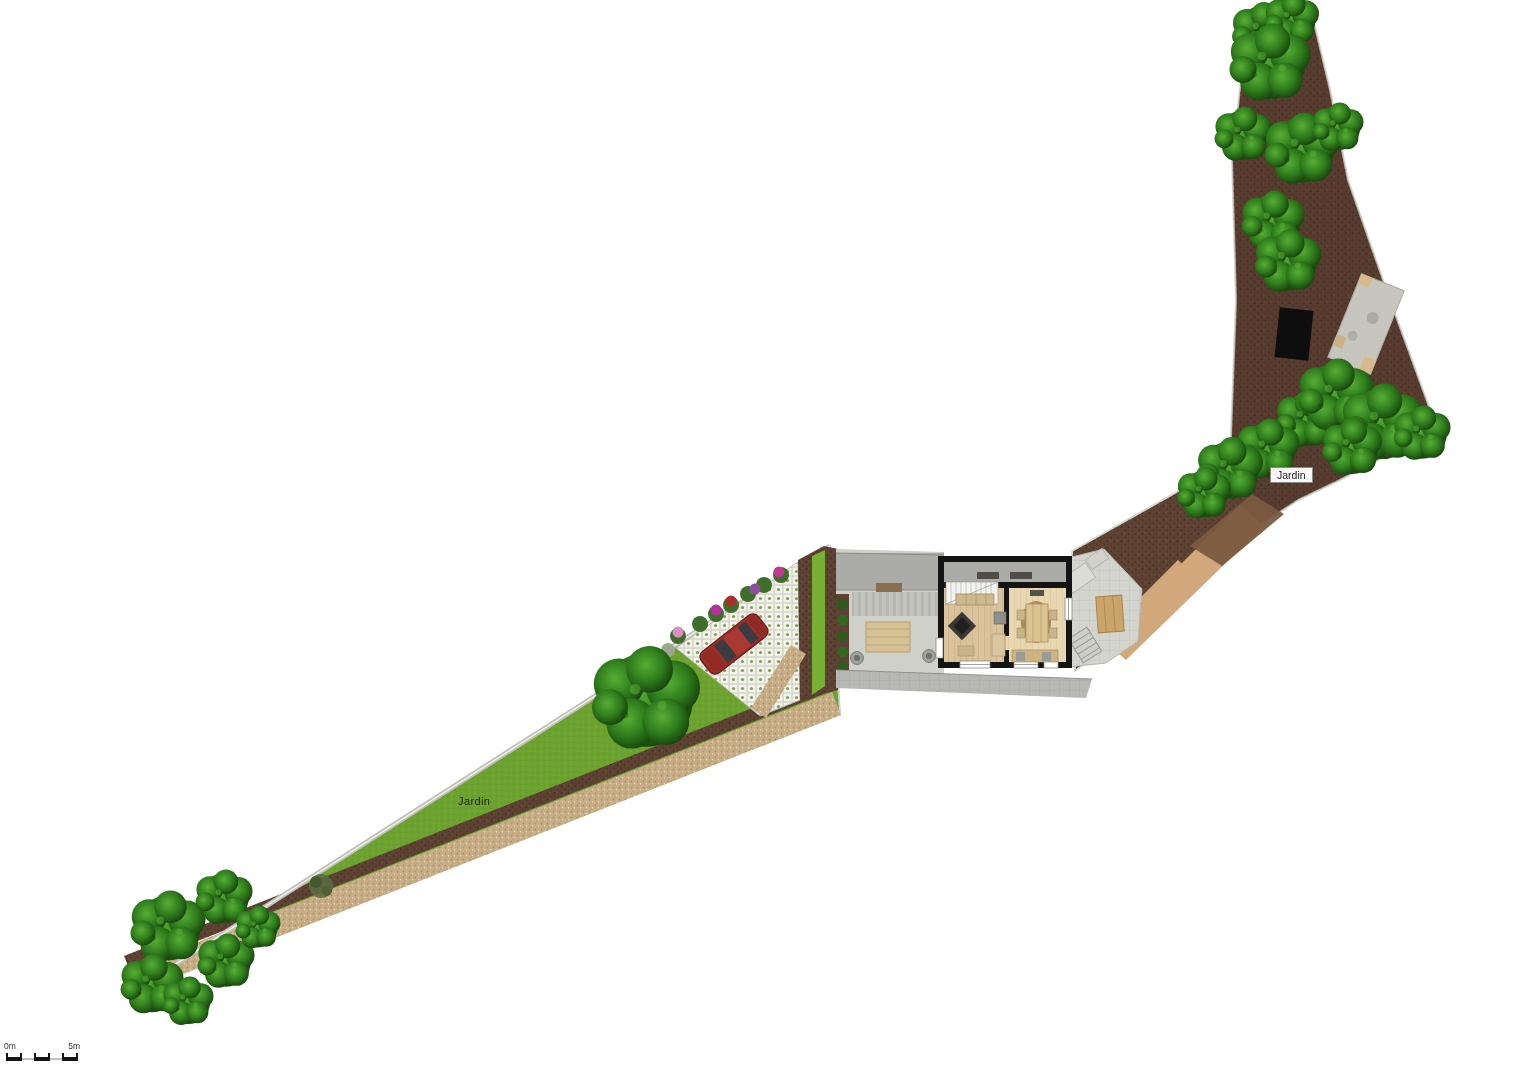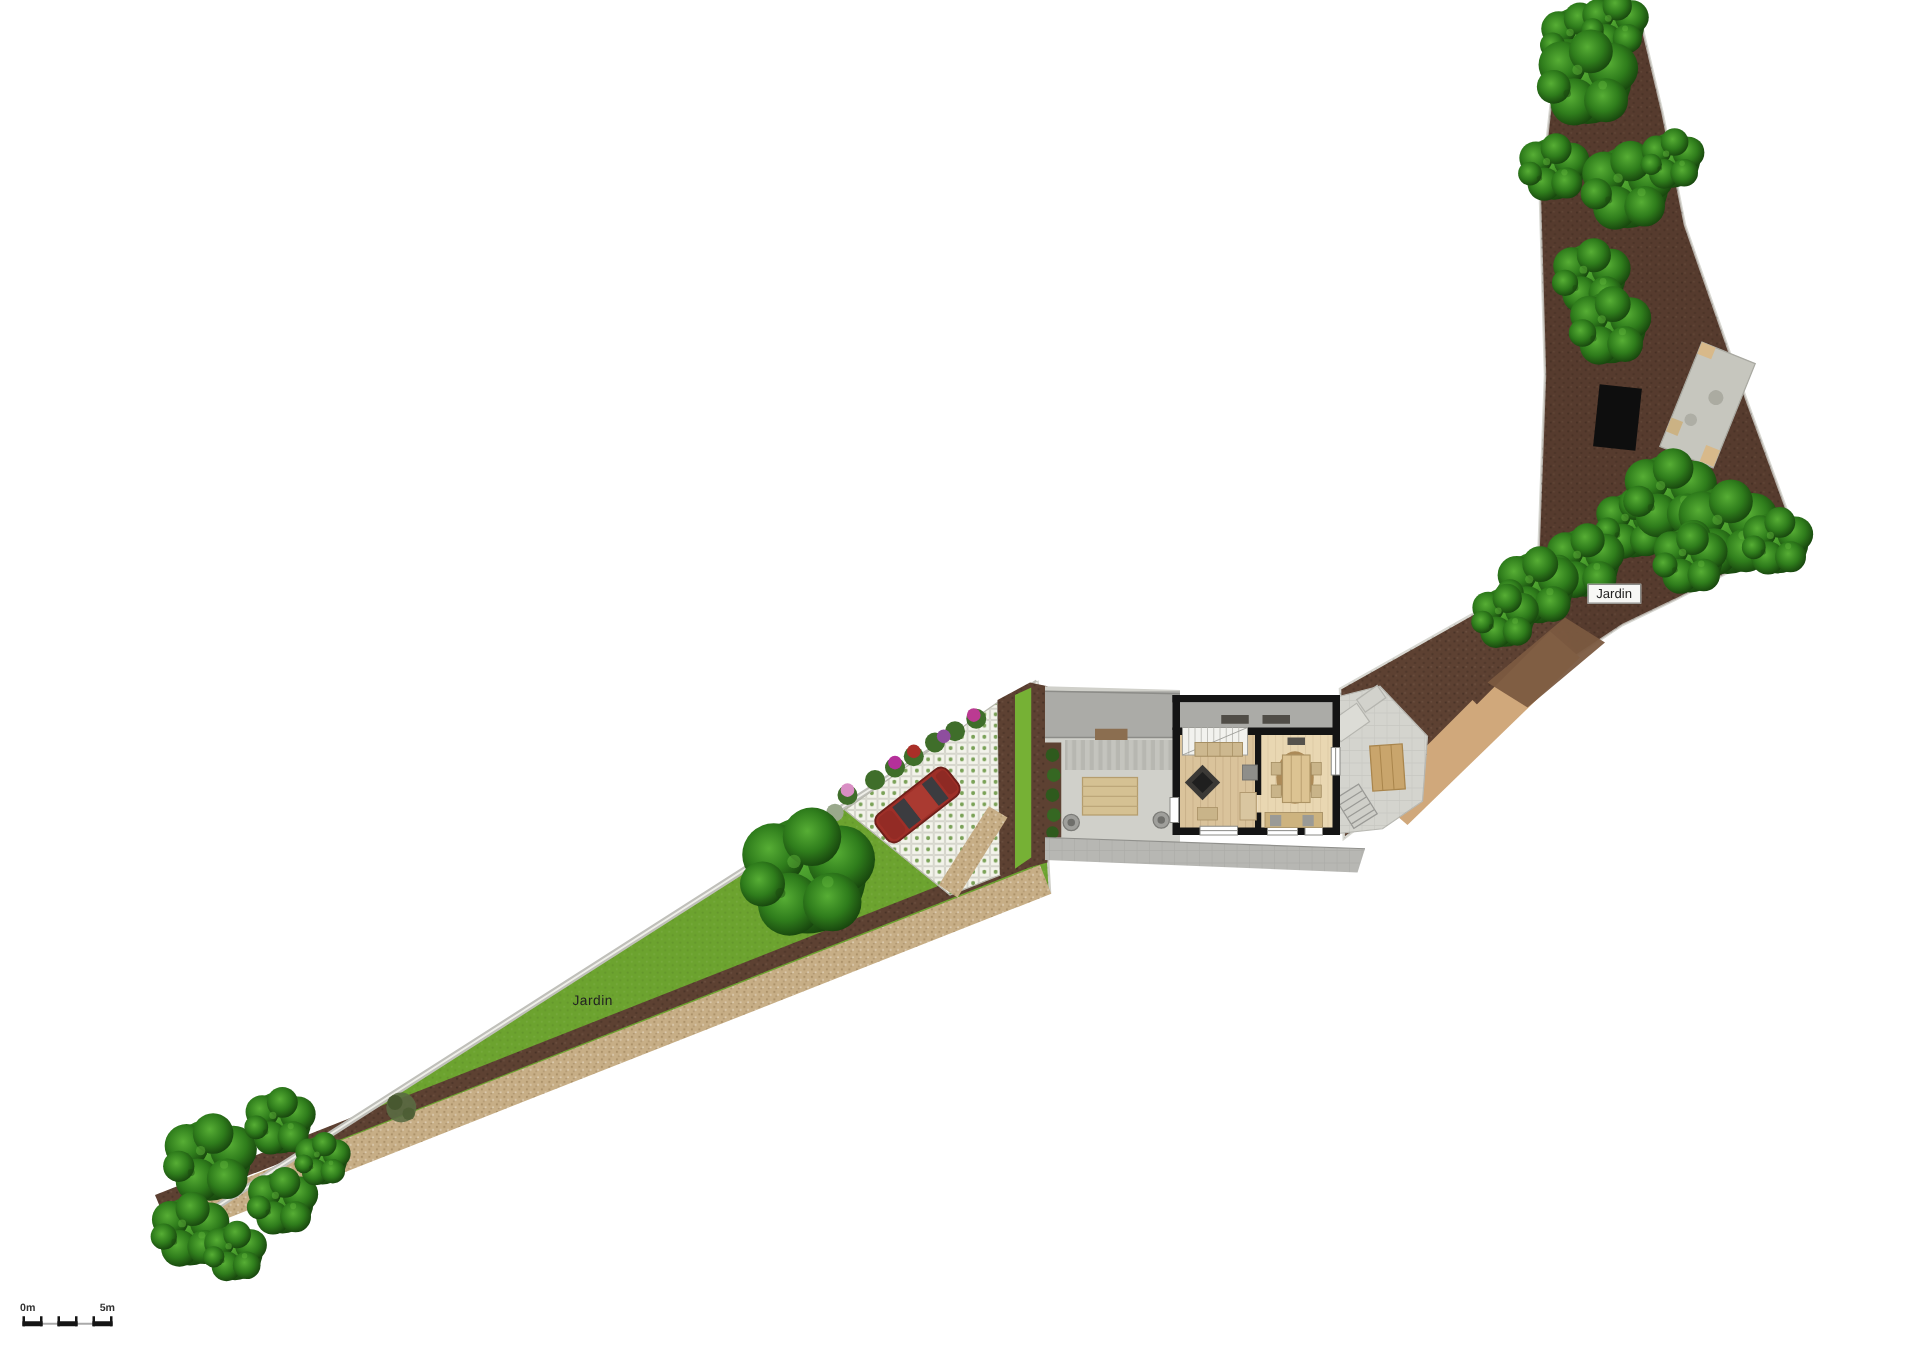--- a/index.html
+++ b/index.html
@@ -15,22 +15,22 @@
     position:absolute;left:458px;top:795px;
     font-size:11px;color:#222;letter-spacing:.4px;
   }
   .label-box{
     position:absolute;left:1270px;top:467px;
     background:#f7f7f5;border:1px solid #8a8a86;
     padding:1px 6px;font-size:10.5px;color:#222;
     box-shadow:0 0 1px rgba(0,0,0,.3);
   }
   .scalebar{
-    position:absolute;left:16px;top:1041px;width:76px;height:26px;
-    font-size:8.5px;color:#333;font-weight:bold;
+    position:absolute;left:4px;top:1041px;width:76px;height:26px;
+    font-size:8.5px;color:#333;
   }
   .scalebar .s0{position:absolute;left:0;top:0;}
   .scalebar .s5{position:absolute;right:0;top:0;}
   .scalebar svg{position:absolute;left:0;top:11px;}
 </style>
 </head>
 <body>
 
 <div class="canvas">
 

